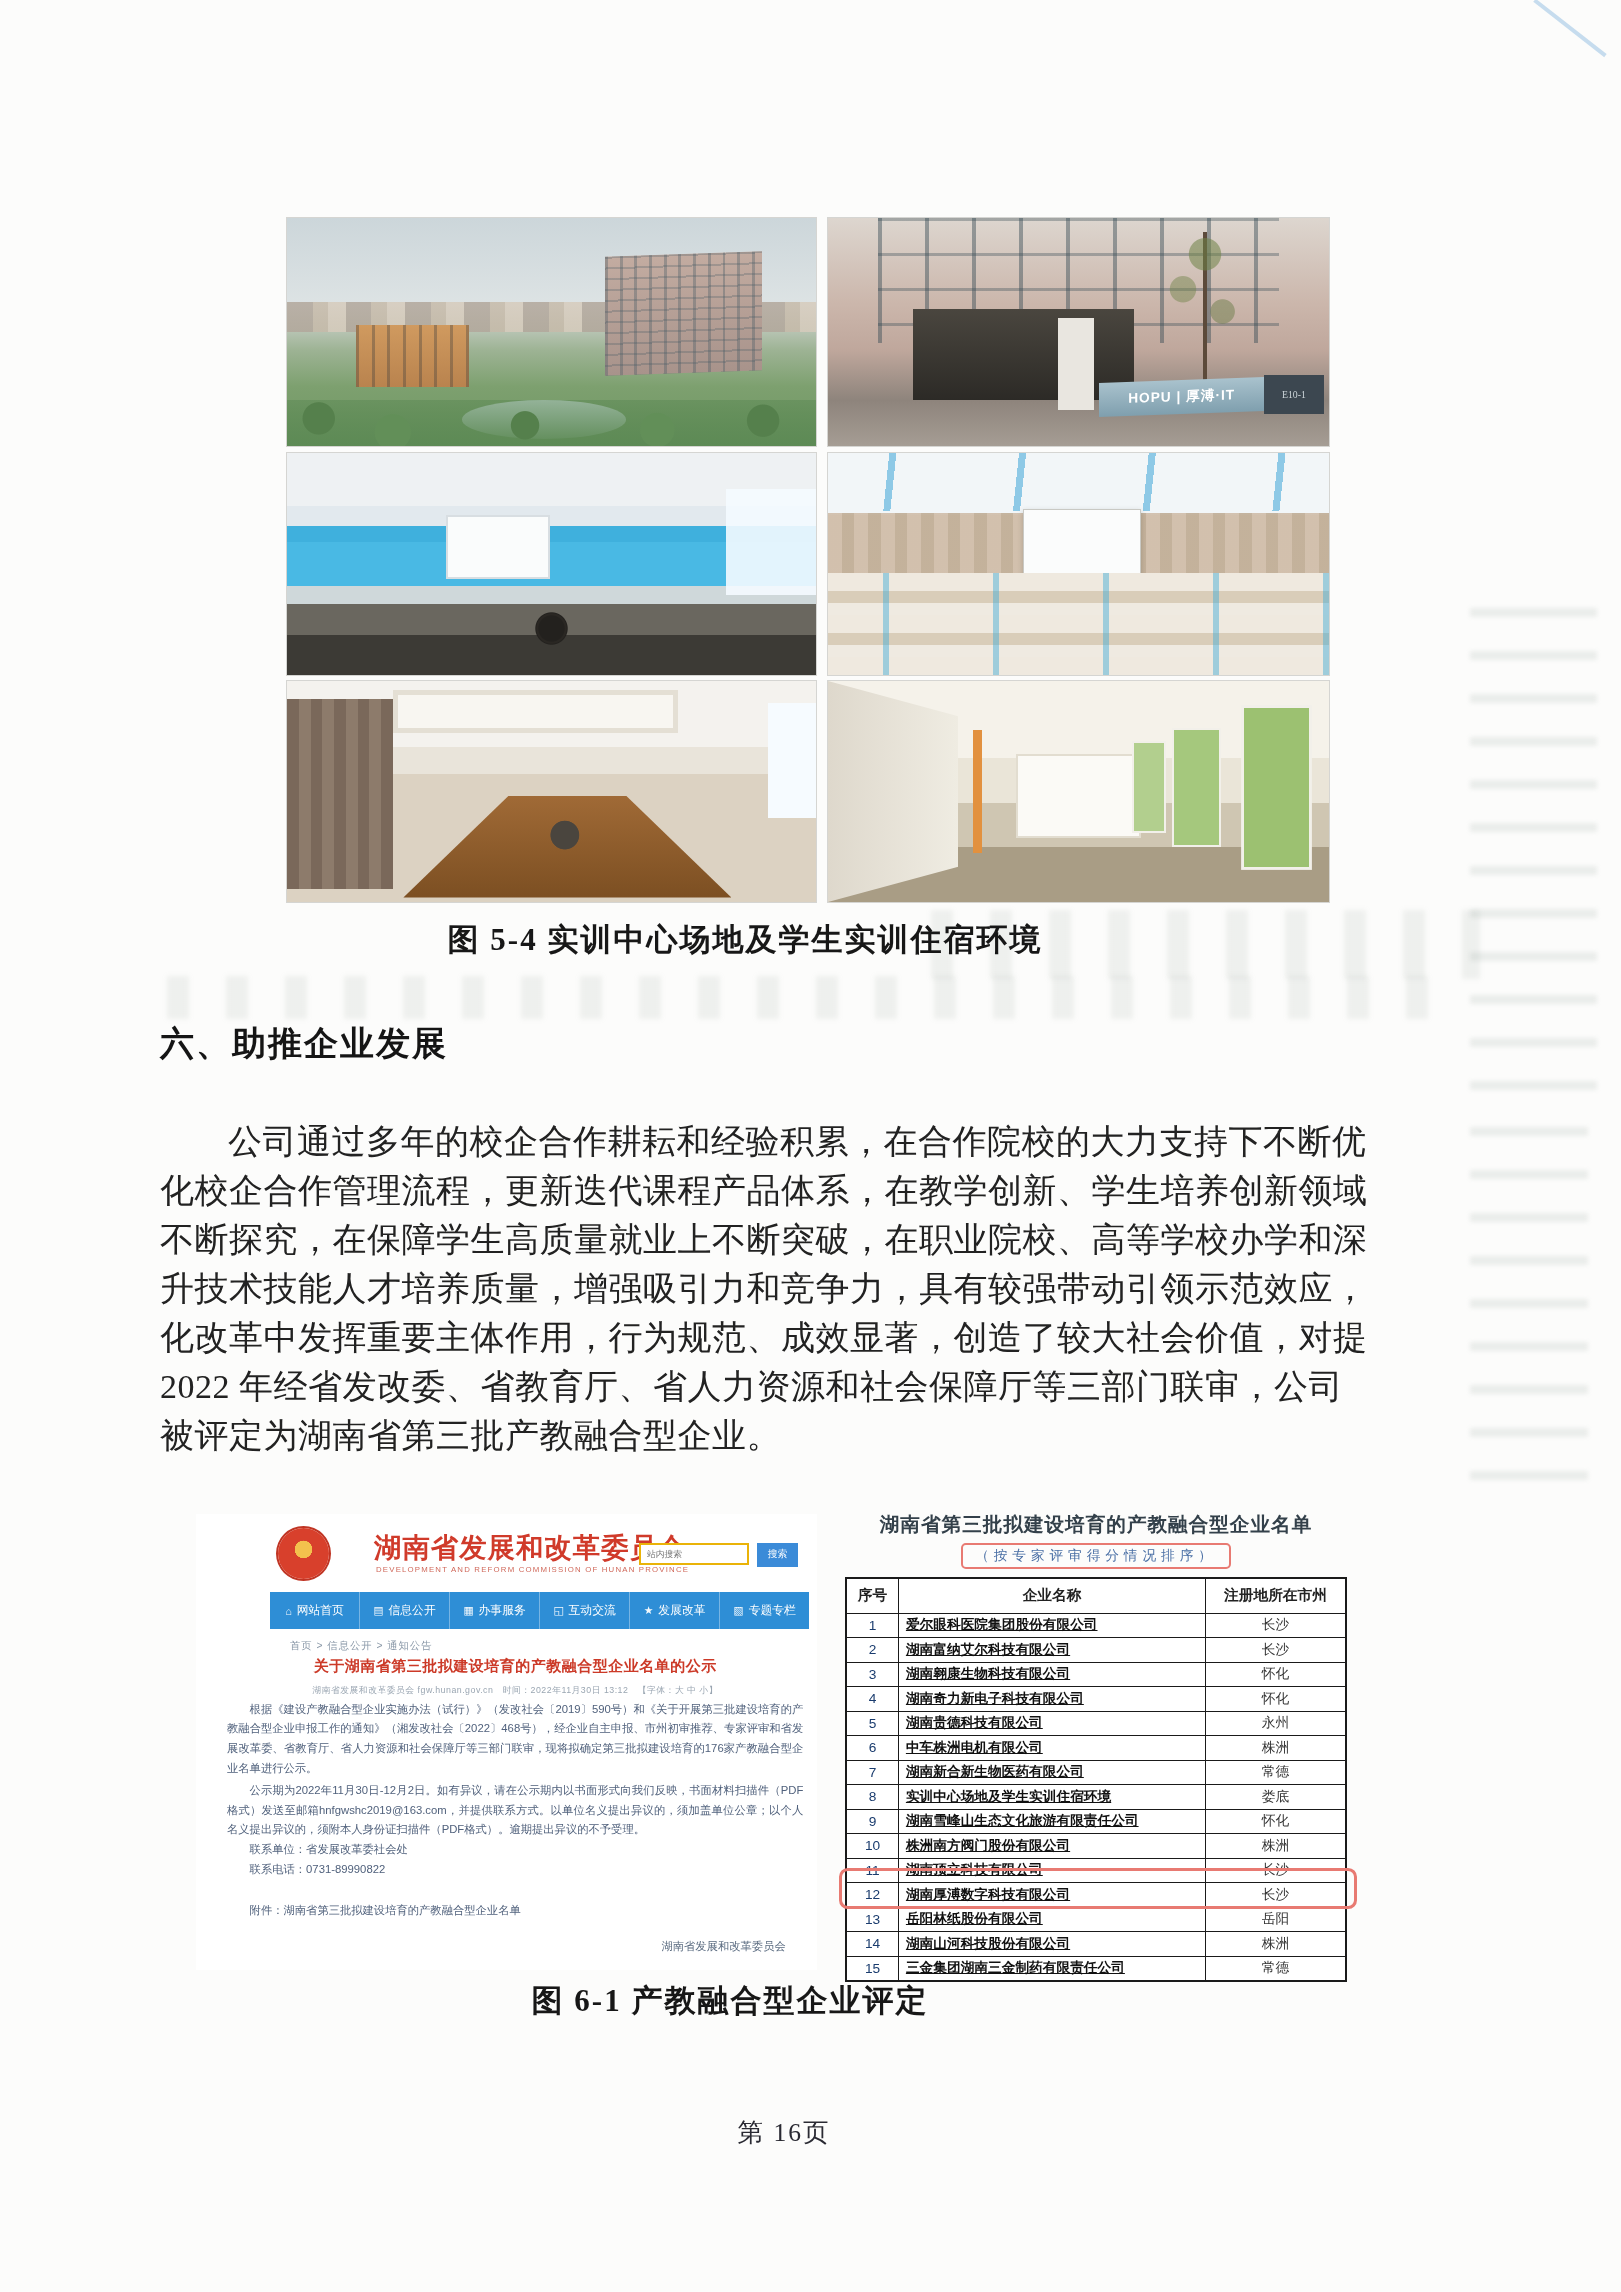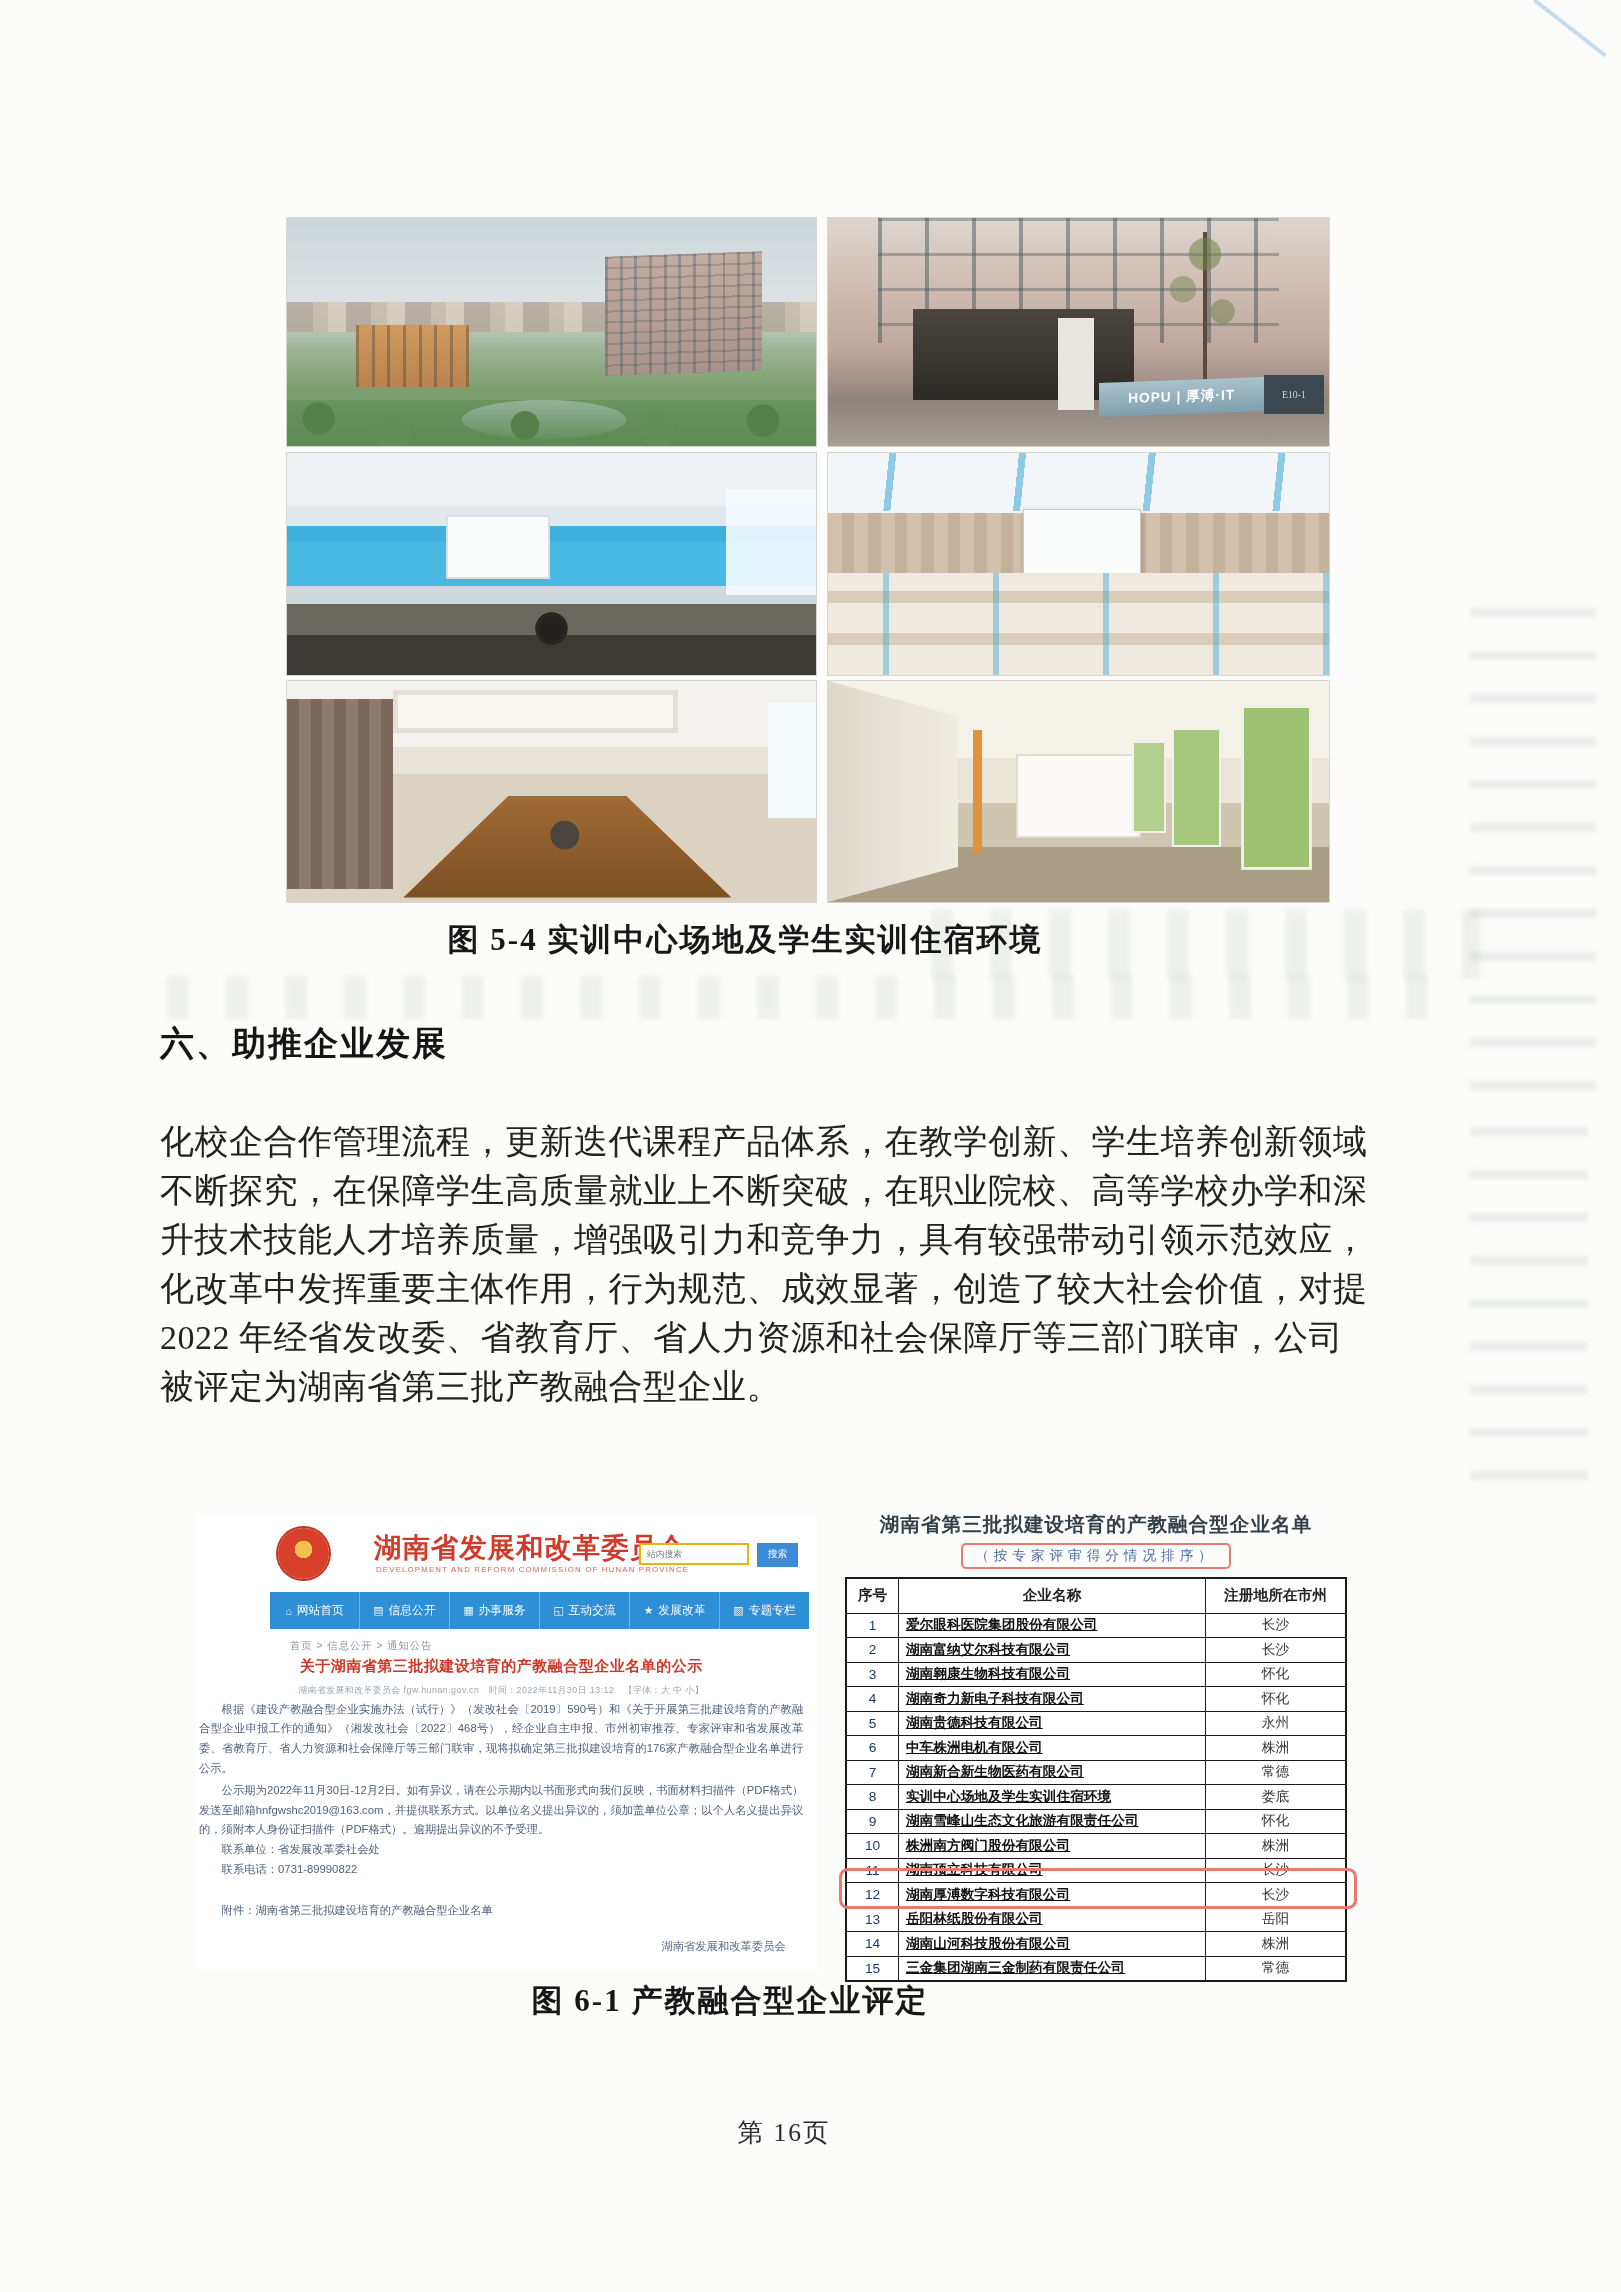--- a/index.html
+++ b/index.html
@@ -105,21 +105,21 @@
   .search-box{position:absolute;left:443px;top:29px;width:110px;height:21.6px;border:2px solid #eab308;
        font-size:8.8px;color:#9aa4ae;padding:0 5.9px;box-sizing:border-box;font-family:Liberation Sans, sans-serif;}
   .search-btn{position:absolute;left:561px;top:29px;width:41px;height:23.5px;background:#3b8bd8;color:#fff;
        border:none;font-size:9.8px;font-family:Liberation Sans, sans-serif;}
   .gov-nav{position:absolute;left:74px;top:78px;right:7.8px;height:37px;background:#2e8ed6;display:flex;}
   .nav-item{flex:1;display:flex;align-items:center;justify-content:center;gap:4.9px;color:#fff;font-size:11.8px;
        border-right:1px solid rgba(255,255,255,.35);white-space:nowrap;}
   .nav-item:last-child{border-right:none;}
   .nav-ico{font-size:10.8px;opacity:.95;}
   .breadcrumb{position:absolute;left:94px;top:125px;font-size:10.3px;color:#8a98a8;letter-spacing:1px;}
-  .article{position:absolute;left:3px;right:13.7px;top:143px;}
+  .article{position:absolute;left:31px;right:13.7px;top:143px;}
   .art-title{text-align:center;font-size:15px;font-weight:bold;color:#cc3a28;letter-spacing:0.5px;}
   .art-meta{text-align:center;font-size:8.8px;color:#9aa6b2;margin-top:8.8px;letter-spacing:0.5px;}
   .art-p{font-size:11.3px;line-height:19.6px;color:#50617c;text-align:justify;text-indent:2em;margin-top:3px;}
   .art-line{font-size:11.3px;line-height:19.6px;color:#50617c;text-indent:2em;}
   .art-attach{font-size:11.3px;line-height:19.6px;color:#50617c;text-indent:2em;margin-top:21.6px;}
   .art-sign{margin-top:15.7px;text-align:right;padding-right:17.6px;font-size:11.3px;line-height:20.6px;color:#5a6b80;}
   
   .tbl-panel{position:absolute;left:845px;top:1511px;width:502px;font-family:"Liberation Sans","DejaVu Sans",sans-serif;}
   .tbl-title{text-align:center;font-size:19.6px;font-weight:bold;color:#33404a;letter-spacing:1px;}
   .tbl-sub{width:max-content;margin:4.9px auto 0;border:2.9px solid #e87a72;border-radius:4.9px;padding:2px 11.8px;
@@ -183,20 +183,21 @@
     <div class="ph p6-door1"></div>
     <div class="ph p6-door2"></div>
     <div class="ph p6-door3"></div>
   </div>
 
   <div class="caption" style="left:0;top:919px;width:1490px;">图 5-4  实训中心场地及学生实训住宿环境</div>
 
   <div class="heading">六、助推企业发展</div>
 
   <div class="para">
+    <div class="pline first">公司通过多年的校企合作耕耘和经验积累，在合作院校的大力支持下不断优</div>
     <div class="pline">化校企合作管理流程，更新迭代课程产品体系，在教学创新、学生培养创新领域</div>
     <div class="pline">不断探究，在保障学生高质量就业上不断突破，在职业院校、高等学校办学和深</div>
     <div class="pline">升技术技能人才培养质量，增强吸引力和竞争力，具有较强带动引领示范效应，</div>
     <div class="pline">化改革中发挥重要主体作用，行为规范、成效显著，创造了较大社会价值，对提</div>
     <div class="pline">2022 年经省发改委、省教育厅、省人力资源和社会保障厅等三部门联审，公司</div>
     <div class="pline">被评定为湖南省第三批产教融合型企业。</div>
   </div>
 
   <div class="gov">
     <div class="gov-header">

